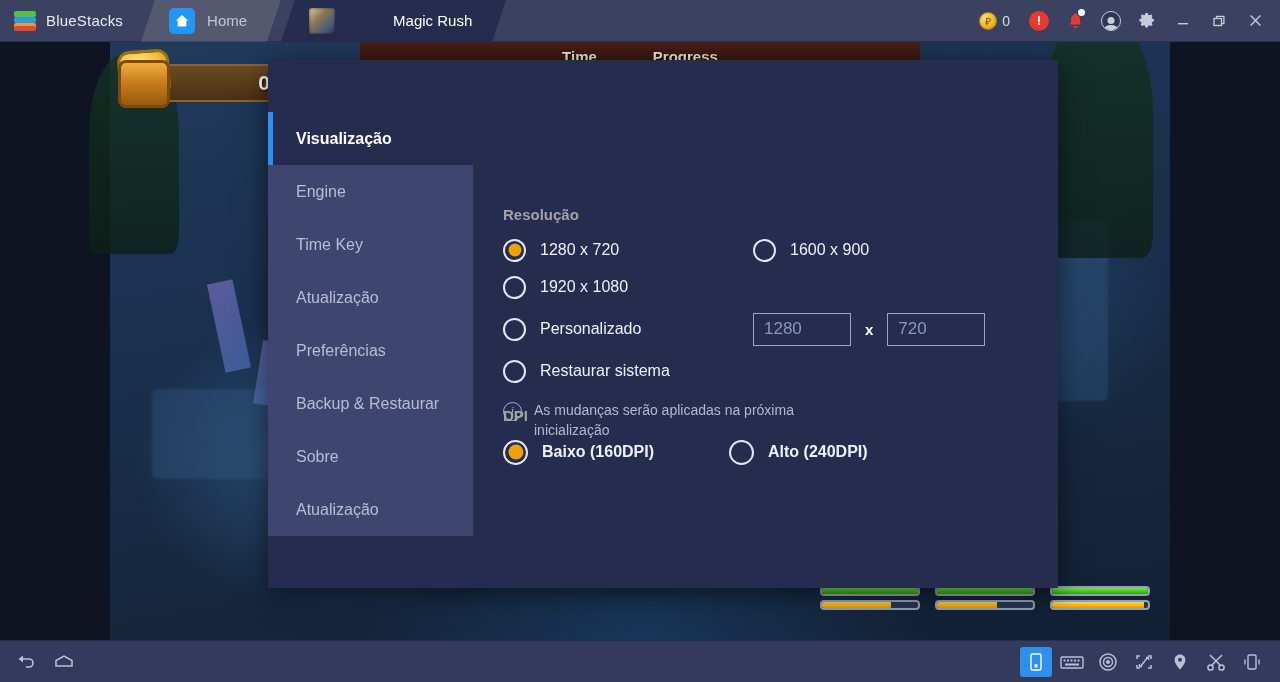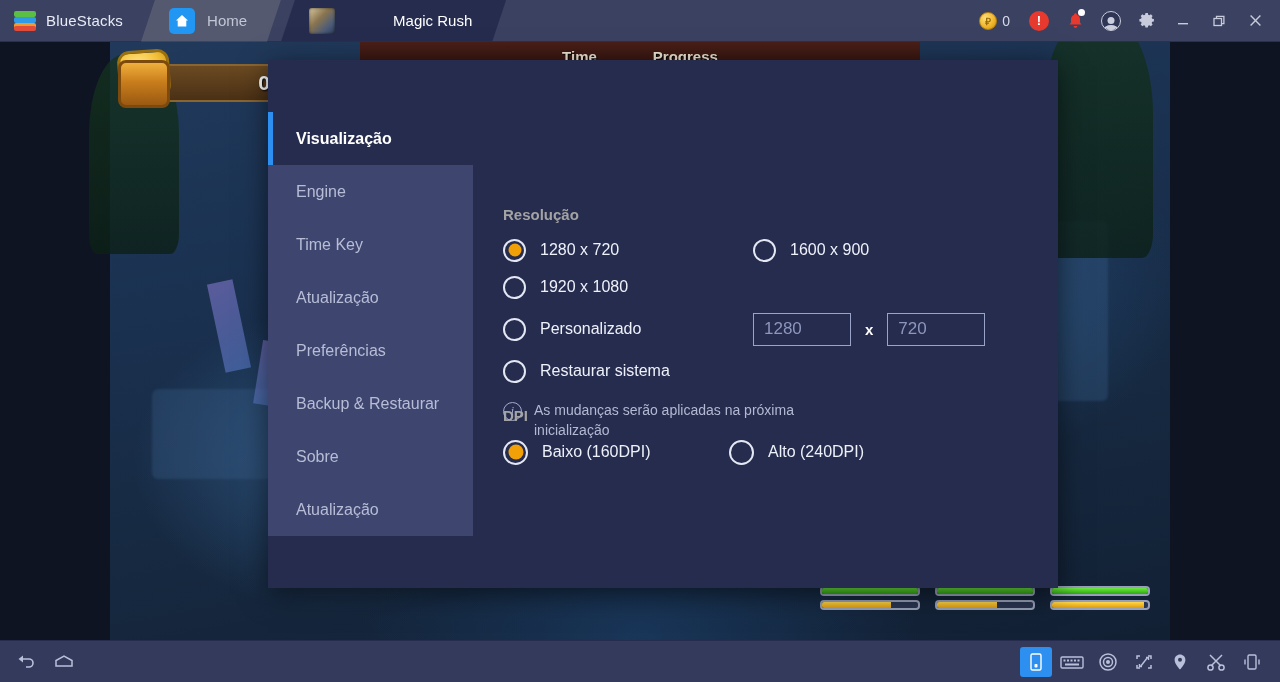--- a/index.html
+++ b/index.html
@@ -260,21 +260,21 @@
   .custom-row .radio { width:250px; }
   .res-input {
     width:98px; height:33px; background:transparent;
     border:1px solid #9aa3c8; color:#8d96bb; font-size:17px;
     padding:0 10px; outline:none; font-family:"Liberation Sans", sans-serif;
   }
   .res-input::placeholder { color:#8d96bb; opacity:1; }
   .xsep { color:#ffffff; font-size:15px; font-weight:bold; margin:0 14px; }
 
   .dpi-grid {
-    display:grid; grid-template-columns:226px 1fr;
+    display:grid; grid-template-columns:226px 1fr;font-weight:bold;
   }
   .dpi-grid .rd { width:25px; height:25px; flex:0 0 25px; }
   .dpi-grid .rd.on::after { width:15px; height:15px; }
 
   .note {
     position:absolute; left:30px; bottom:24px;
     display:flex; align-items:flex-start; gap:12px; max-width:330px;
   }
   .note-ic {
     width:19px; height:19px; border-radius:50%; flex:0 0 19px;

